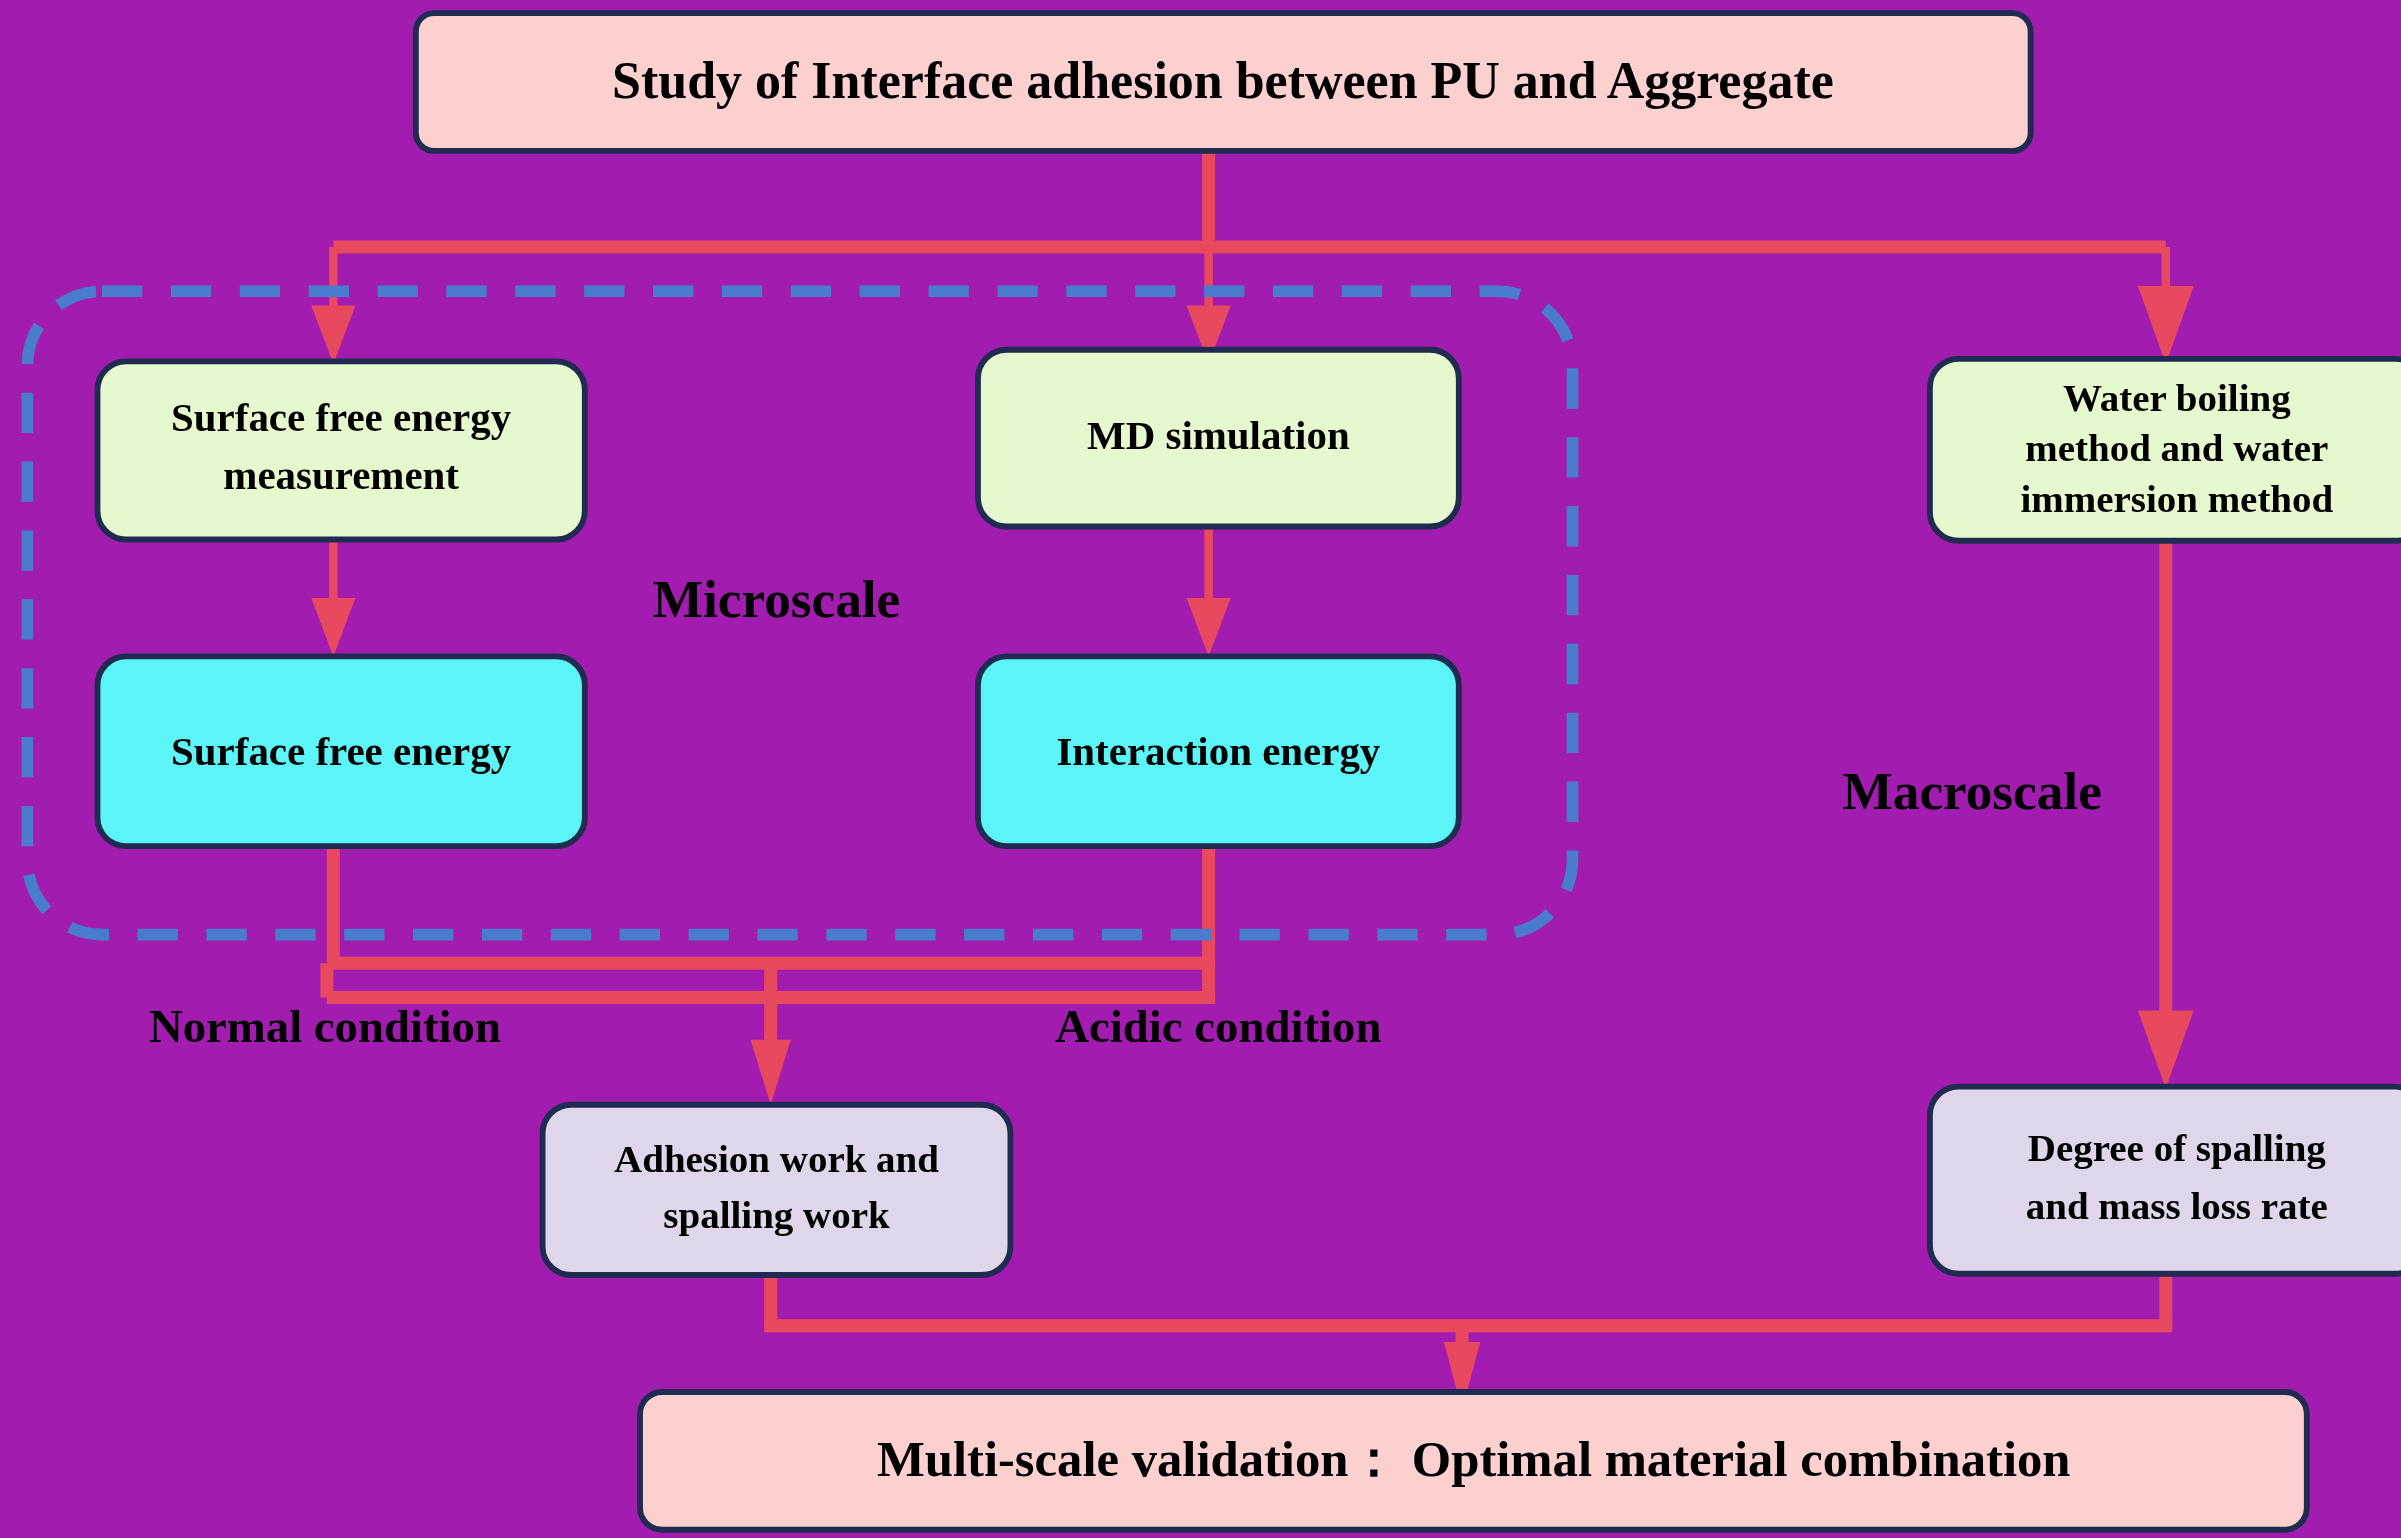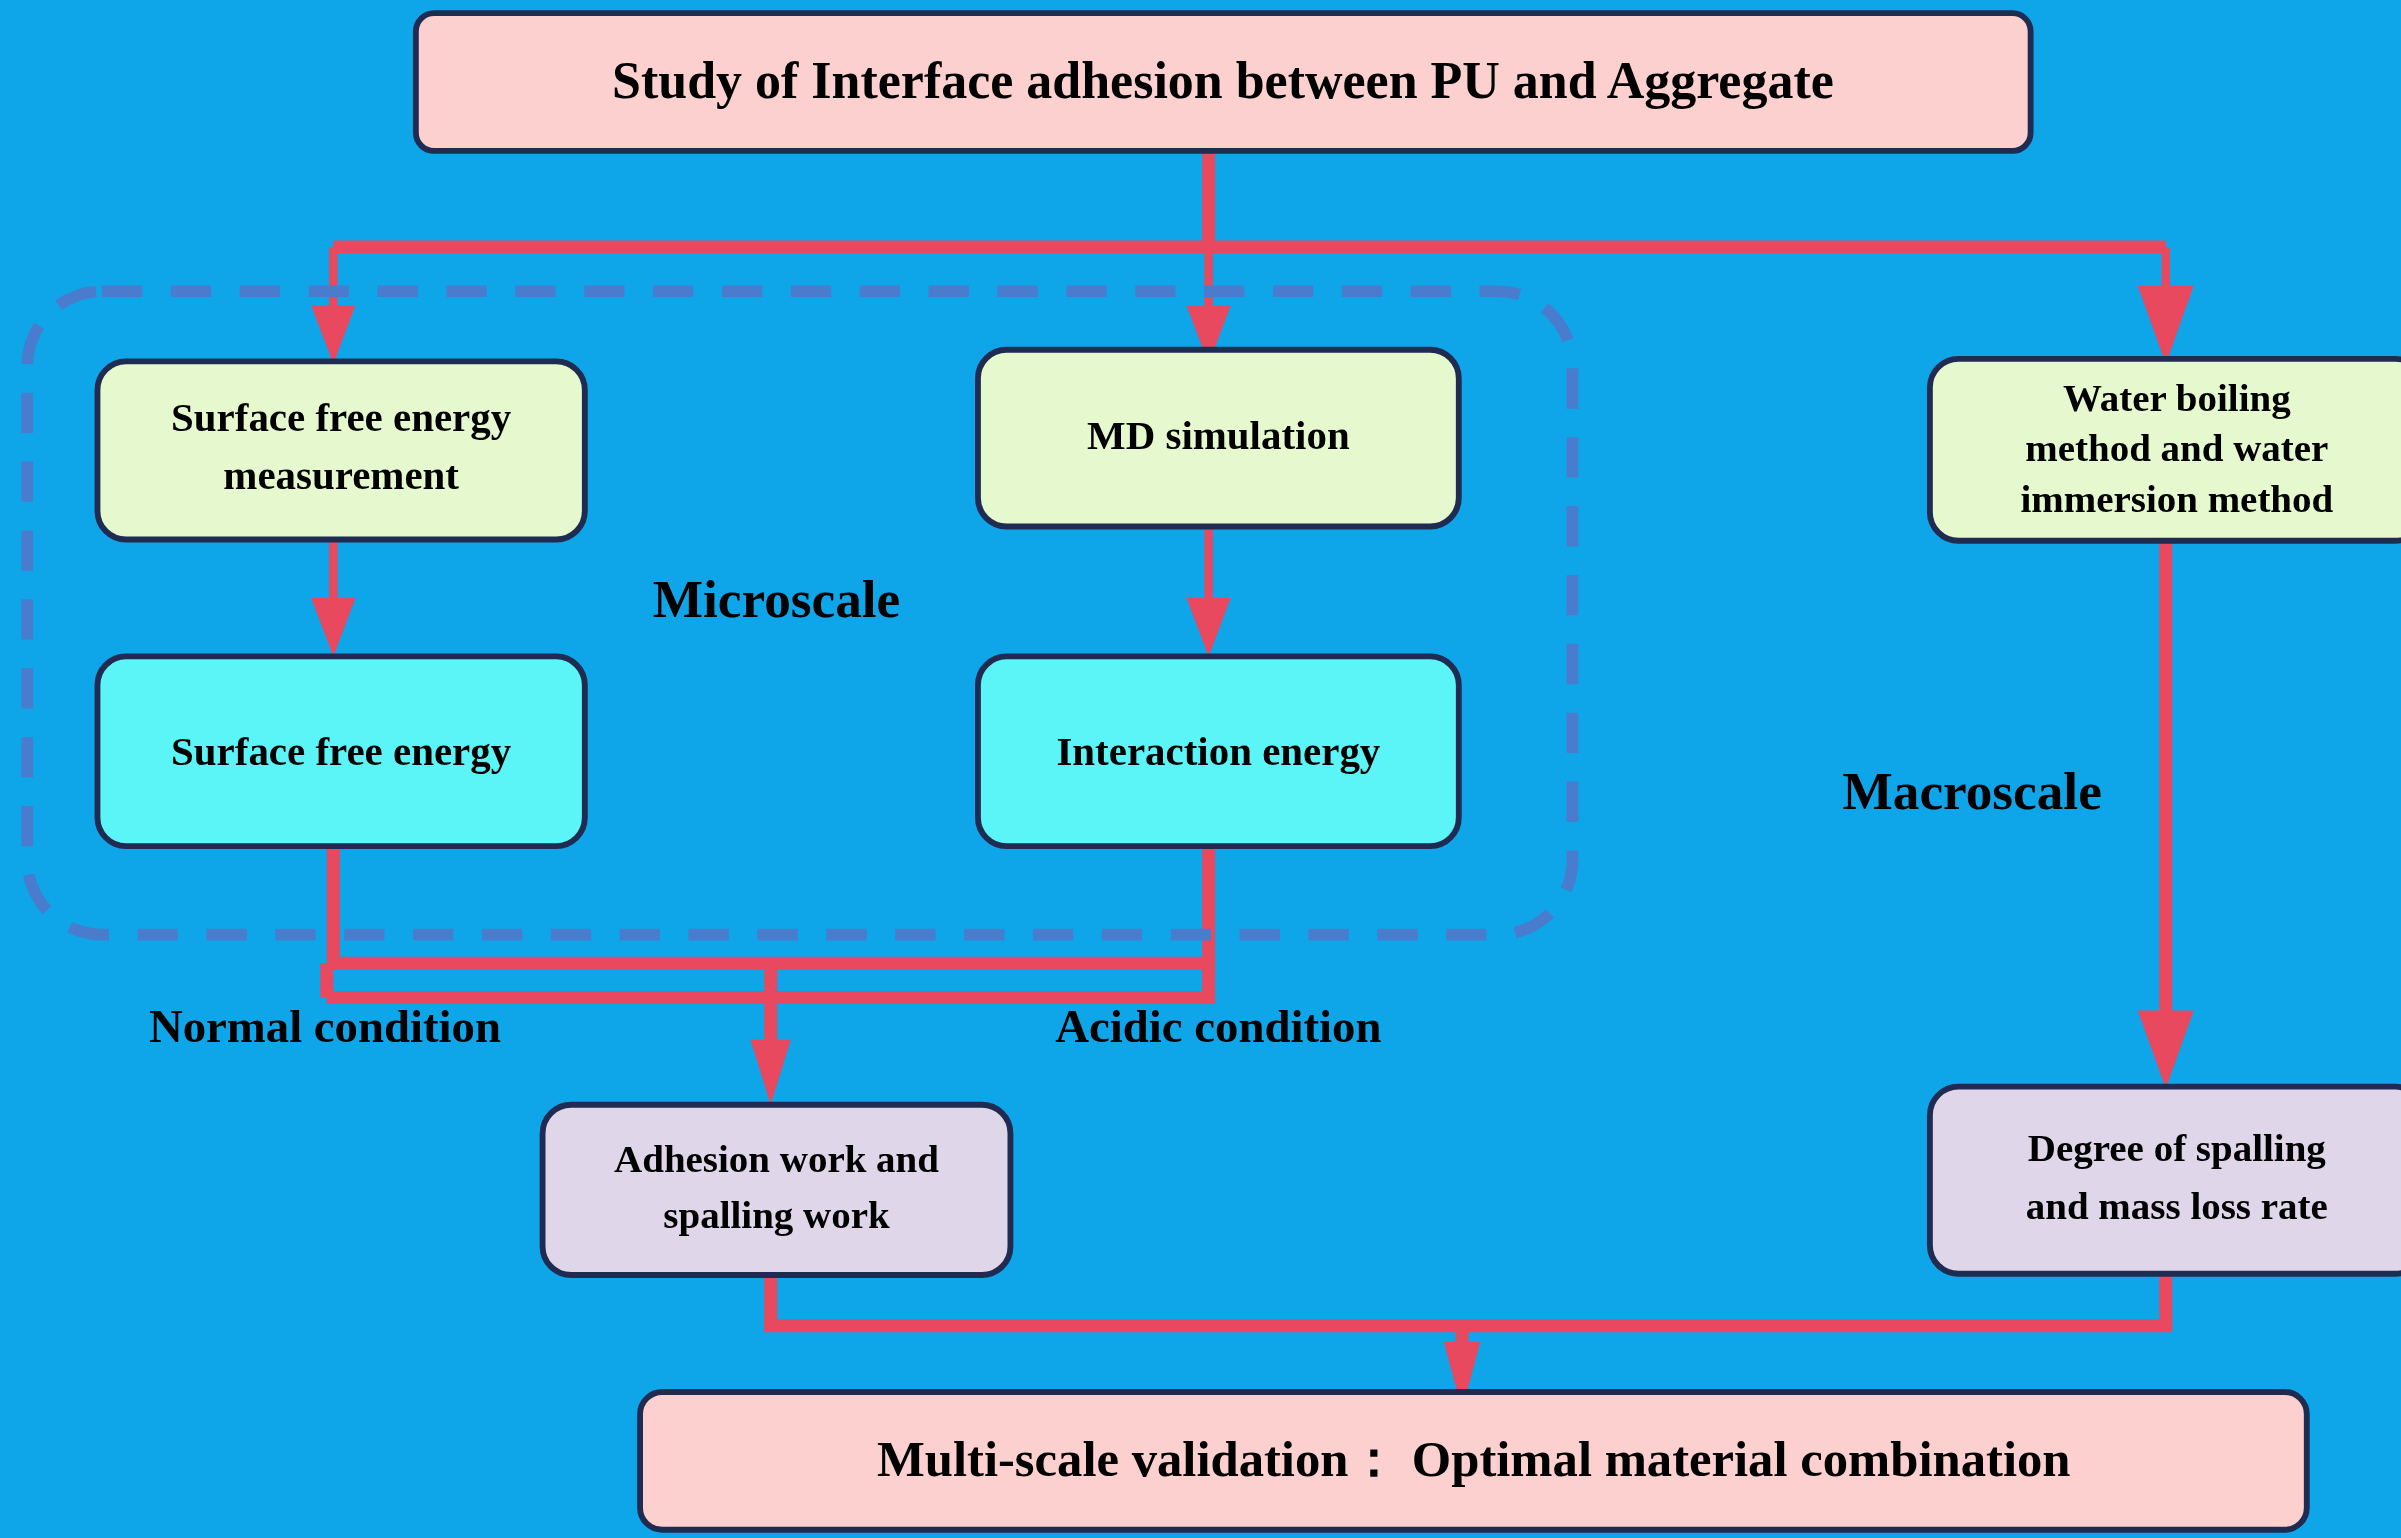--- a/index.html
+++ b/index.html
@@ -1,17 +1,17 @@
 <!DOCTYPE html>
 <html style="font-size:10.4px"><head>
 <meta charset="utf-8">
 <style>
   html,body{margin:0;padding:0;background:#ffffff;}
   body{width:2401px;height:1539px;font-family:"Liberation Serif",serif;}
-  #stage{position:relative;width:2401px;height:1539px;overflow:hidden;background:#0ea5e9;}
+  #stage{position:relative;width:2401px;height:1539px;overflow:hidden;background:#a21caf;}
   svg#flow{position:absolute;left:0;top:0;width:2401px;height:1539px;}
   .node-label{
     font-family:"Liberation Serif",serif;
     font-weight:bold;
     fill:#000000;
     text-anchor:middle;
     dominant-baseline:middle;
   }
   .scale-label{
     font-family:"Liberation Serif",serif;

